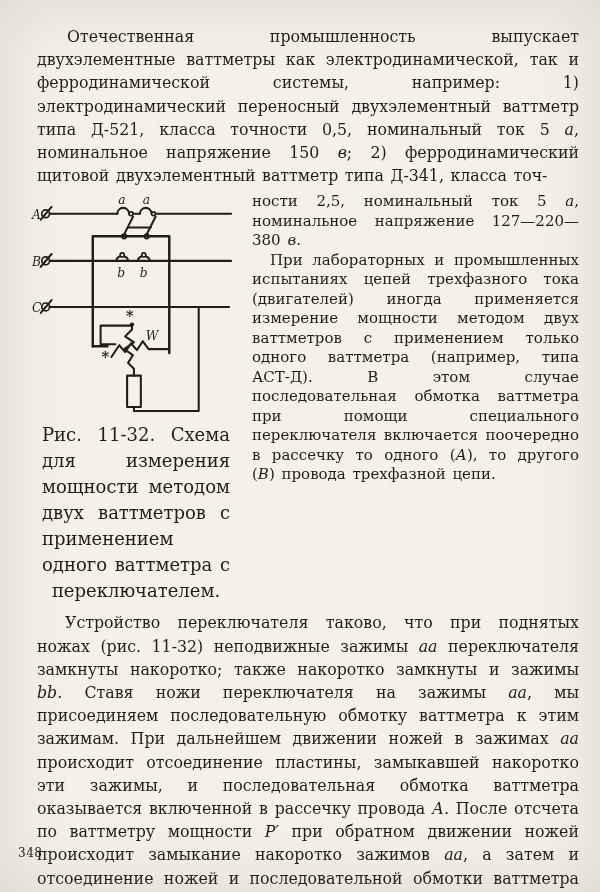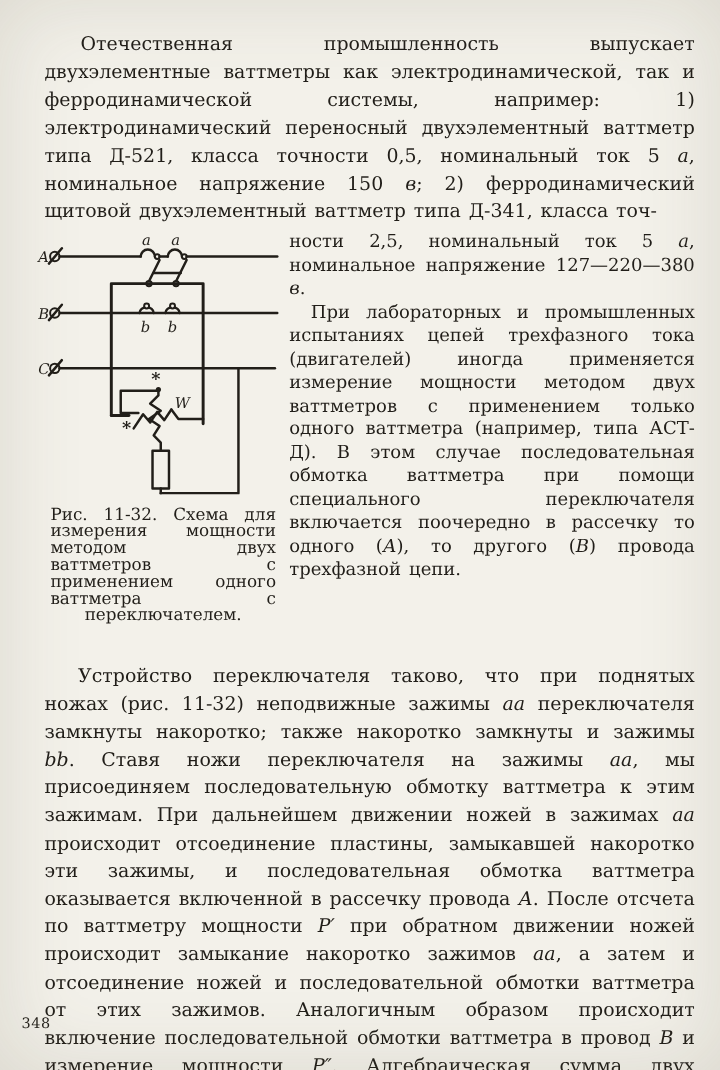--- a/index.html
+++ b/index.html
@@ -16,25 +16,25 @@
   .p-main{
     font-size:15.8px;line-height:23.2px;text-align:justify;
     word-spacing:1.5px;margin:0;
   }
   .p-main.first{text-indent:30px;}
   .mid{display:flex;align-items:flex-start;margin-top:5px;min-height:352px;}
   .fig-col{width:198px;flex:0 0 auto;}
   svg.circuit{display:block;width:206px;height:226px;margin-left:-8px;}
   .caption{
     width:188px;margin:4px auto 0;
-    font-size:14px;line-height:14px;
+    font-size:18px;line-height:26px;
     text-align:justify;text-align-last:center;word-spacing:1px;
   }
   .rc{
-    flex:1;margin-left:6px;font-size:15px;line-height:19.5px;
+    flex:1;margin-left:17px;font-size:15px;line-height:19.5px;
     text-align:justify;word-spacing:2px;
   }
   .rc p{margin:0;}
   .rc p.ind{text-indent:18px;}
   .bottom{margin-top:7px;}
   .bottom .p-main{text-indent:28px;}
   .it{font-style:italic;}
   .pagenum{
     position:absolute;left:18px;top:846px;
     font-size:12px;letter-spacing:.5px;

